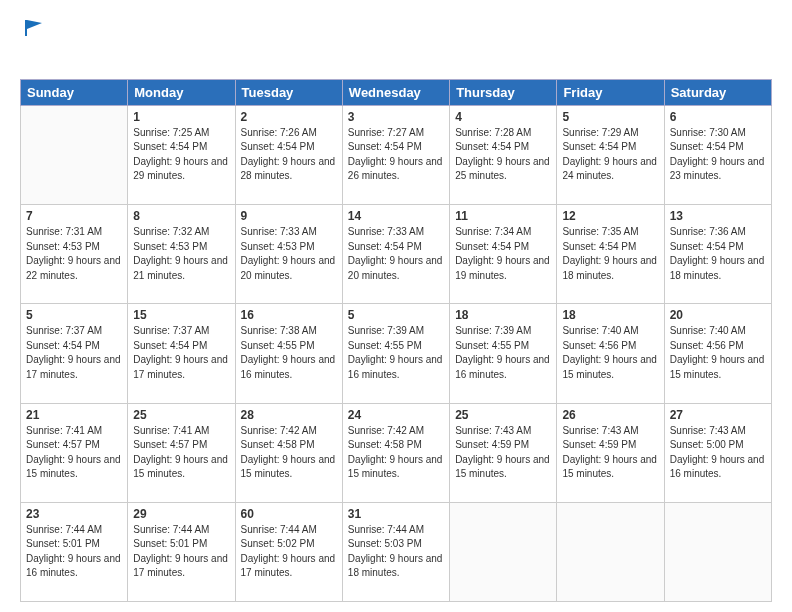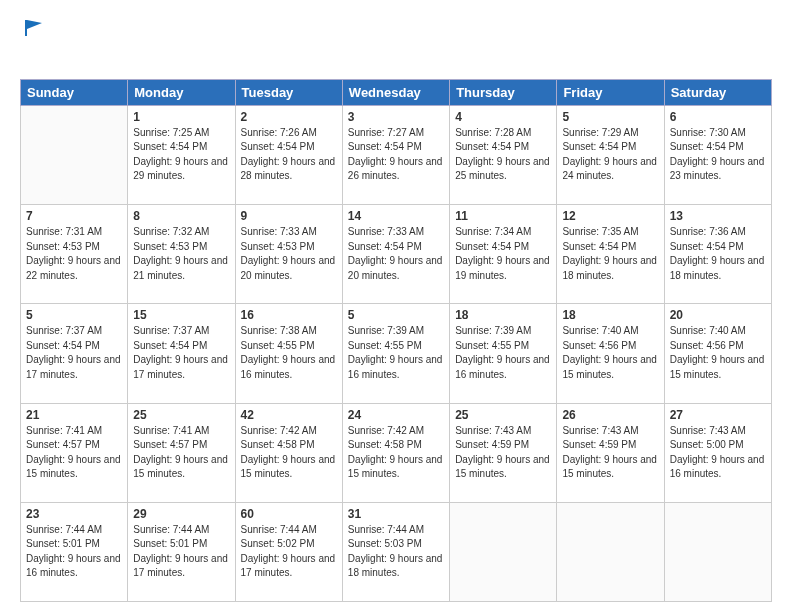--- a/index.html
+++ b/index.html
@@ -219,21 +219,21 @@
         <tr>
           <td>
             <span class="day-num">21</span>
             <div class="day-info">Sunrise: 7:41 AM<br>Sunset: 4:57 PM<br>Daylight: 9 hours and 15 minutes.</div>
           </td>
           <td>
             <span class="day-num">25</span>
             <div class="day-info">Sunrise: 7:41 AM<br>Sunset: 4:57 PM<br>Daylight: 9 hours and 15 minutes.</div>
           </td>
           <td>
-            <span class="day-num">42</span>
+            <span class="day-num">28</span>
             <div class="day-info">Sunrise: 7:42 AM<br>Sunset: 4:58 PM<br>Daylight: 9 hours and 15 minutes.</div>
           </td>
           <td>
             <span class="day-num">24</span>
             <div class="day-info">Sunrise: 7:42 AM<br>Sunset: 4:58 PM<br>Daylight: 9 hours and 15 minutes.</div>
           </td>
           <td>
             <span class="day-num">25</span>
             <div class="day-info">Sunrise: 7:43 AM<br>Sunset: 4:59 PM<br>Daylight: 9 hours and 15 minutes.</div>
           </td>

